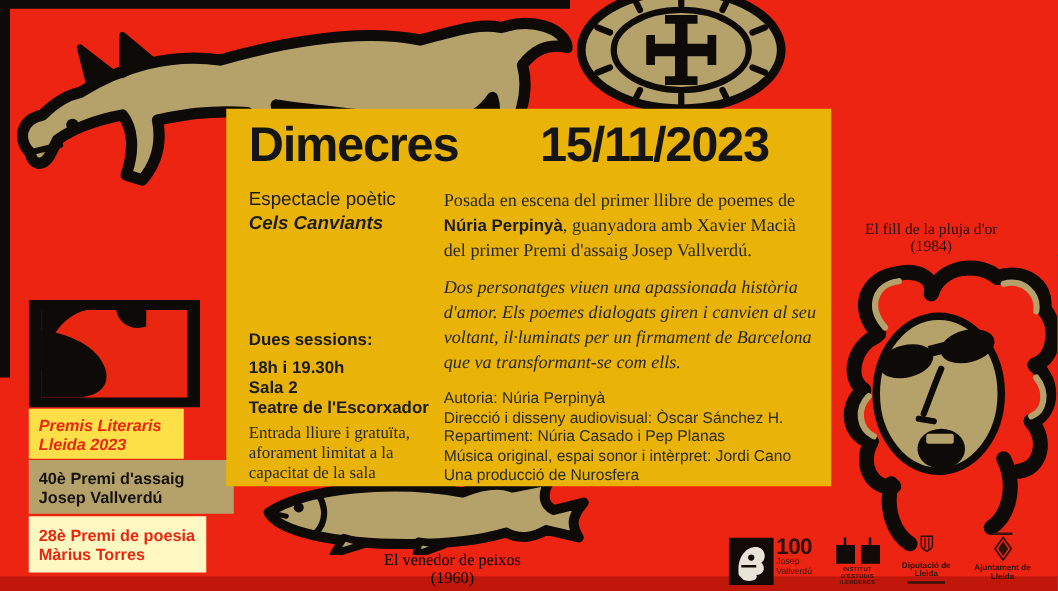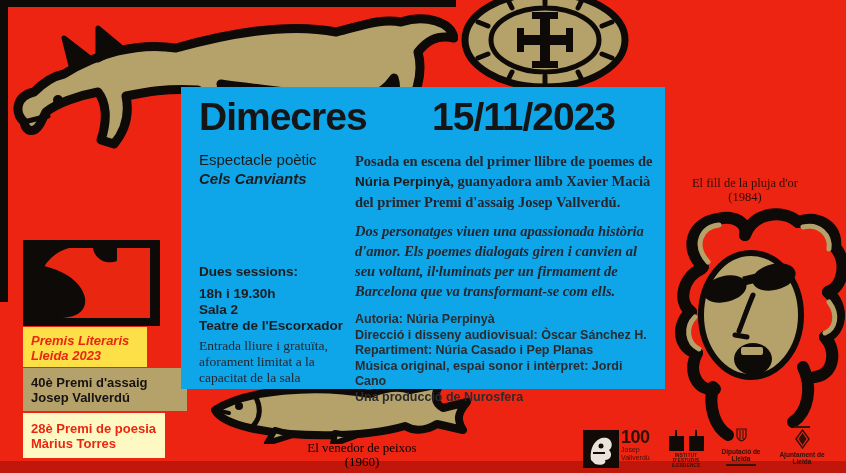--- a/index.html
+++ b/index.html
@@ -13,31 +13,31 @@
   
   .frame-top{left:0;top:0;width:456px;height:7px;background:#0d0a08;z-index:0;}
   .frame-left{left:0;top:0;width:8px;height:302px;background:#0d0a08;z-index:0;}
   .bottom-strip{left:0;top:461px;width:846px;height:12px;background:#c1170a;z-index:0;}
 
   
   .ill{z-index:1;}
 
   
   .card{
-    left:181px;top:87px;width:484px;height:302px;background:#0ea5e9;z-index:5;
+    left:181px;top:87px;width:484px;height:302px;background:#eab308;z-index:5;
   }
   .title-day{left:18px;top:10px;font-size:39px;font-weight:bold;color:#151515;letter-spacing:-1px;line-height:1;}
   .title-date{left:251px;top:10px;font-size:39px;font-weight:bold;color:#151515;letter-spacing:-1px;line-height:1;}
   .show-block{left:18px;top:63px;width:160px;color:#1c1c1c;}
   .show-label{font-size:15px;font-weight:normal;line-height:19px;}
   .show-title{font-size:15px;font-weight:bold;font-style:italic;line-height:19px;}
   .sessions-heading{left:18px;top:177px;font-size:13.5px;font-weight:bold;color:#1c1c1c;}
   .sessions-details{left:18px;top:199px;font-size:13.5px;font-weight:bold;color:#1c1c1c;line-height:16px;}
   .admission{left:18px;top:251px;width:152px;font-family:"Liberation Serif",serif;font-size:13.5px;line-height:16px;color:#25262e;}
-  .right-col{left:174px;top:64px;width:300px;font-weight:bold;}
+  .right-col{left:174px;top:64px;width:300px;}
   .p1{font-family:"Liberation Serif",serif;font-size:14.5px;line-height:20px;color:#25262e;margin:0;}
   .p1 b{font-family:"Liberation Sans",sans-serif;font-size:13.5px;color:#1c1c1c;}
   .p2{font-family:"Liberation Serif",serif;font-style:italic;font-size:14.5px;line-height:20px;color:#25262e;margin:9px 0 0 0;}
   .credits{margin-top:11px;font-size:12.5px;line-height:15.5px;color:#2b2b2e;}
 
   
   .premis-logo{left:23px;top:240px;width:137px;height:86px;z-index:2;}
   .badge{z-index:2;font-weight:bold;font-size:13px;line-height:15px;}
   .badge-brand{left:23px;top:327px;width:124px;height:40px;background:#fde047;color:#e92711;padding:6px 0 0 8px;box-sizing:border-box;font-style:italic;}
   .badge-essay{left:23px;top:368px;width:164px;height:43px;background:#b5a26b;color:#161310;padding:7px 0 0 8px;box-sizing:border-box;}

